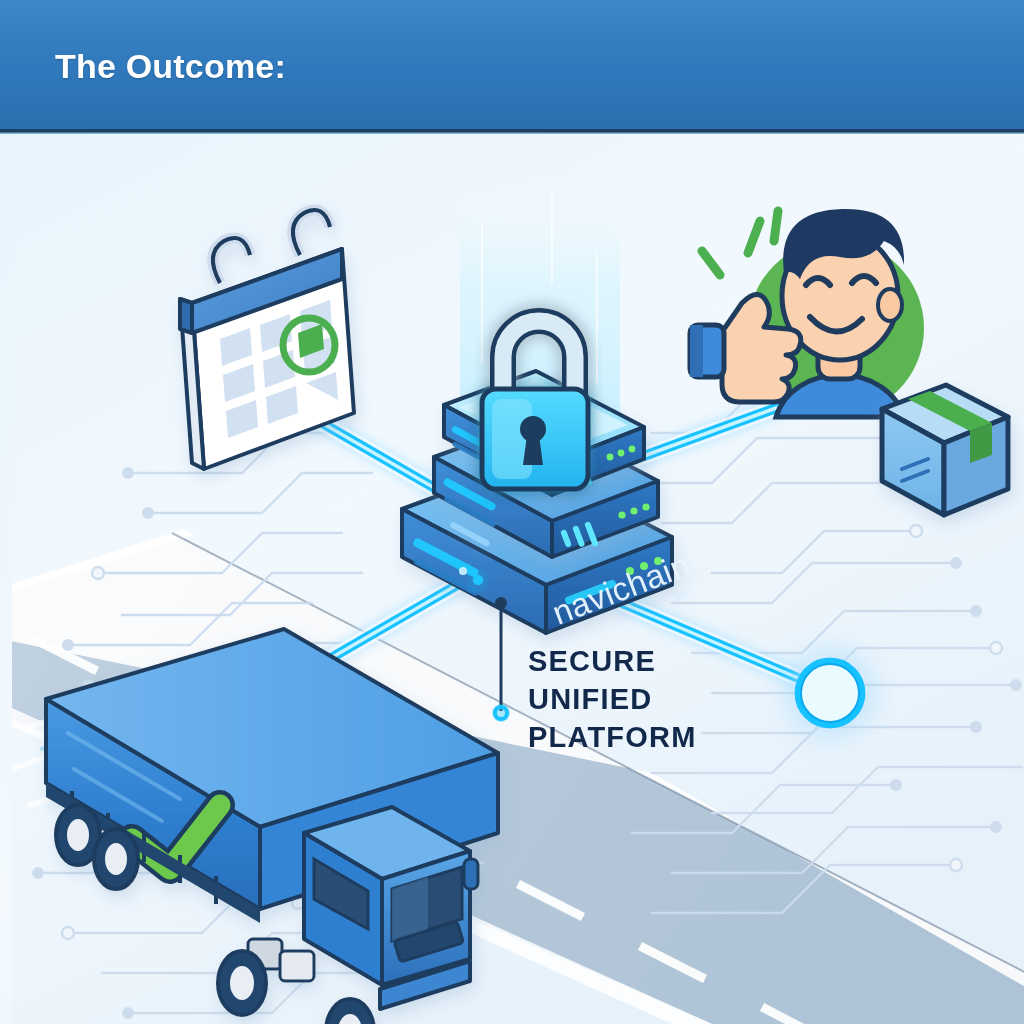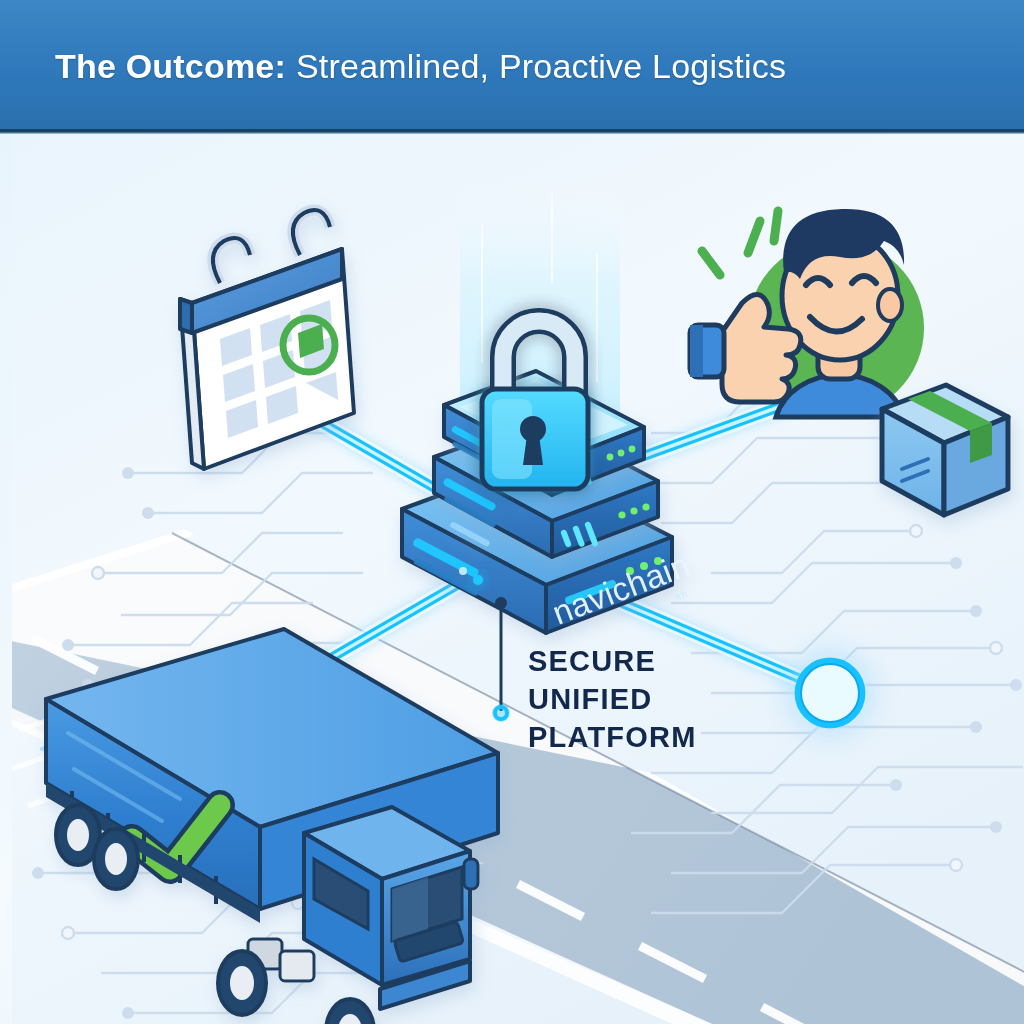--- a/index.html
+++ b/index.html
@@ -40,21 +40,20 @@
   .layer svg{display:block;}
 </style>
 </head>
 <body>
 
 <div id="stage">
 
   <div id="header">
     <div id="header-title">
       <span class="bold">The Outcome:</span>
-      <span class="rest">Streamlined, Proactive Logistics</span>
     </div>
   </div>
   <div id="header-underline"></div>
 
   <div id="canvas">
 
     <div class="layer">
       <svg width="1024" height="891" viewBox="0 0 1024 891">
         <defs>
           <linearGradient id="bgGrad" x1="0" y1="0" x2="0.6" y2="1">

